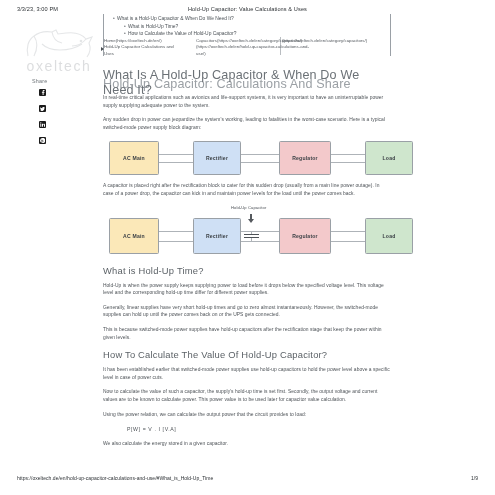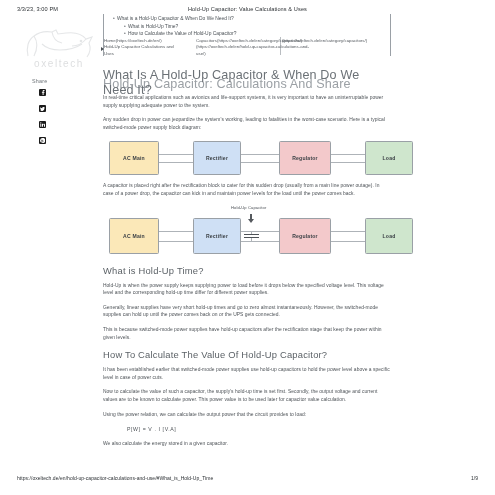--- a/index.html
+++ b/index.html
@@ -19,21 +19,21 @@
   .print-foot{position:absolute;bottom:10px;left:0;width:495px;height:10px;}
   .foot-url{position:absolute;left:17px;top:0;font-size:5px;color:#2b2f33;letter-spacing:.05px;}
   .foot-page{position:absolute;right:17px;top:0;font-size:5px;color:#2b2f33;}
 
   
   .rail{position:absolute;left:22px;top:26px;width:78px;}
   .logo{position:relative;width:74px;height:46px;opacity:.30;}
   .logo svg{display:block;}
   .logo-word{
     position:absolute;left:0;top:32px;width:74px;text-align:center;
-    font-size:10px;letter-spacing:1.6px;color:#8d9196;font-family:"Liberation Sans",sans-serif;
+    font-size:14px;letter-spacing:1.6px;color:#8d9196;font-family:"Liberation Sans",sans-serif;
   }
   .share-lbl{margin-top:6px;padding-left:10px;font-size:5.4px;color:#6e7479;letter-spacing:.2px;}
   .share-icons{margin-top:5px;padding-left:17px;}
   .sicon{width:7px;height:7px;margin-bottom:9px;background:#1b1b1b;border-radius:1px;
          display:flex;align-items:center;justify-content:center;}
   .sicon svg{display:block;}
 
   
   .content{position:absolute;left:103px;top:14px;width:288px;}
 

